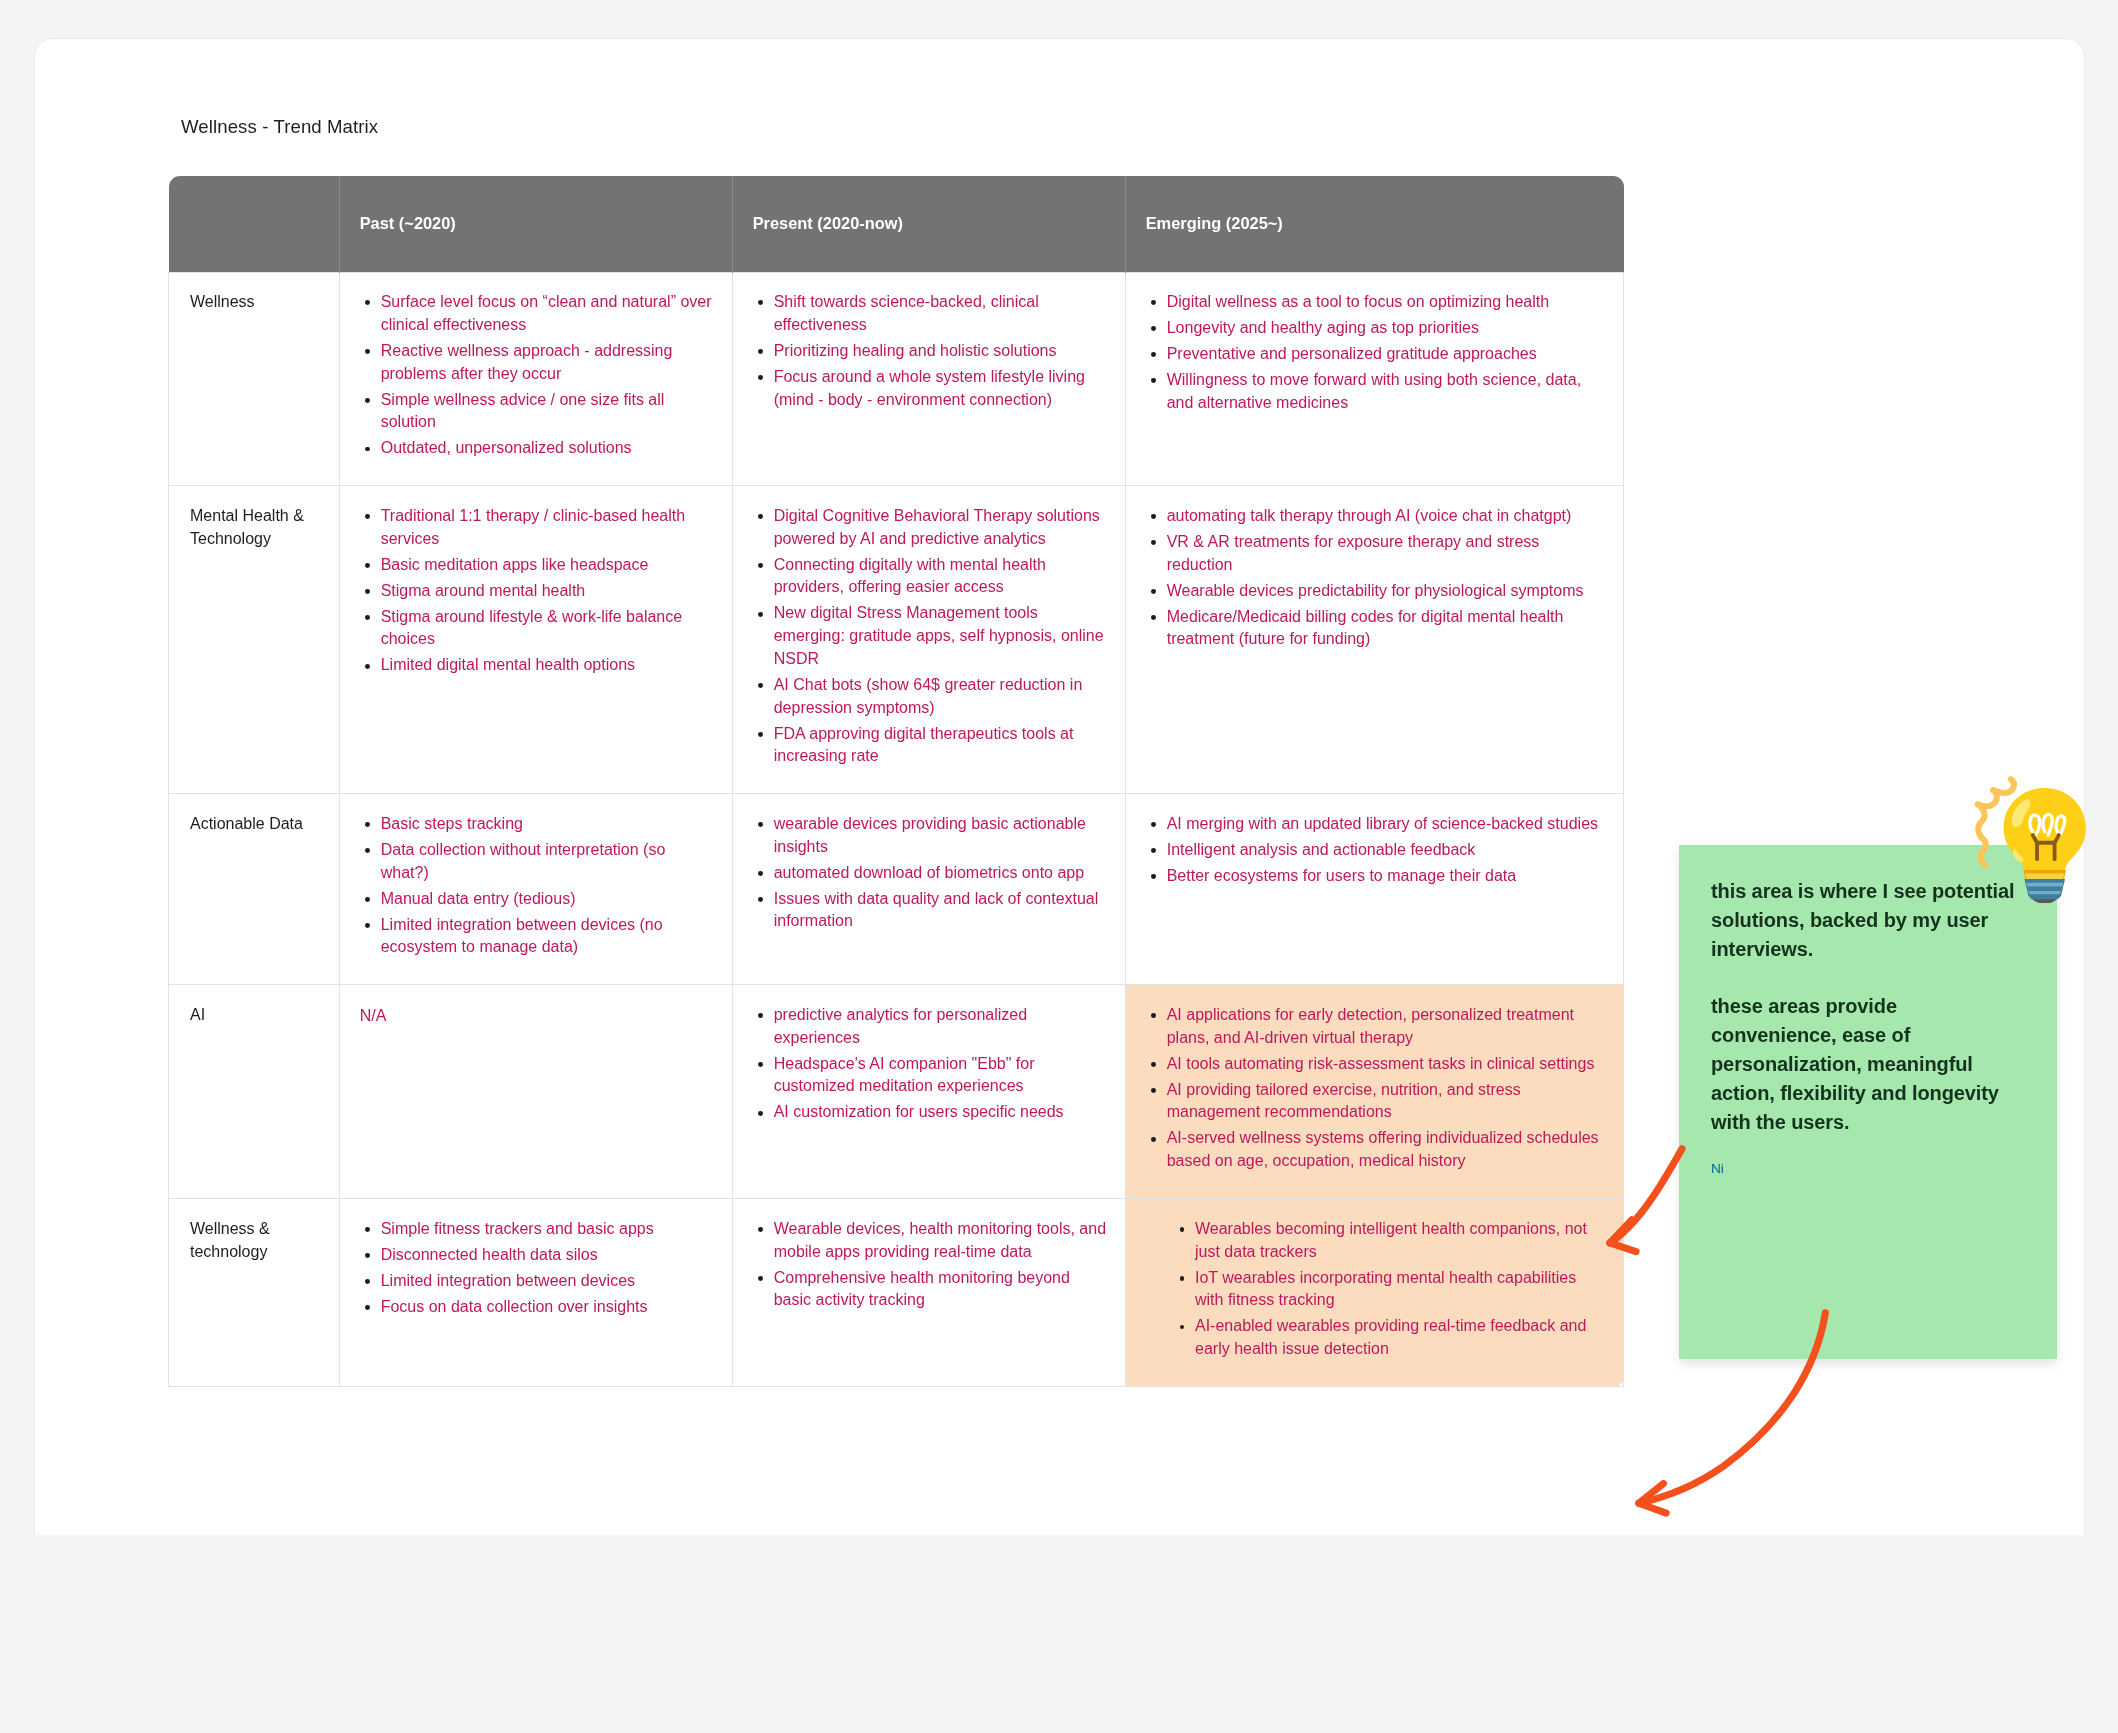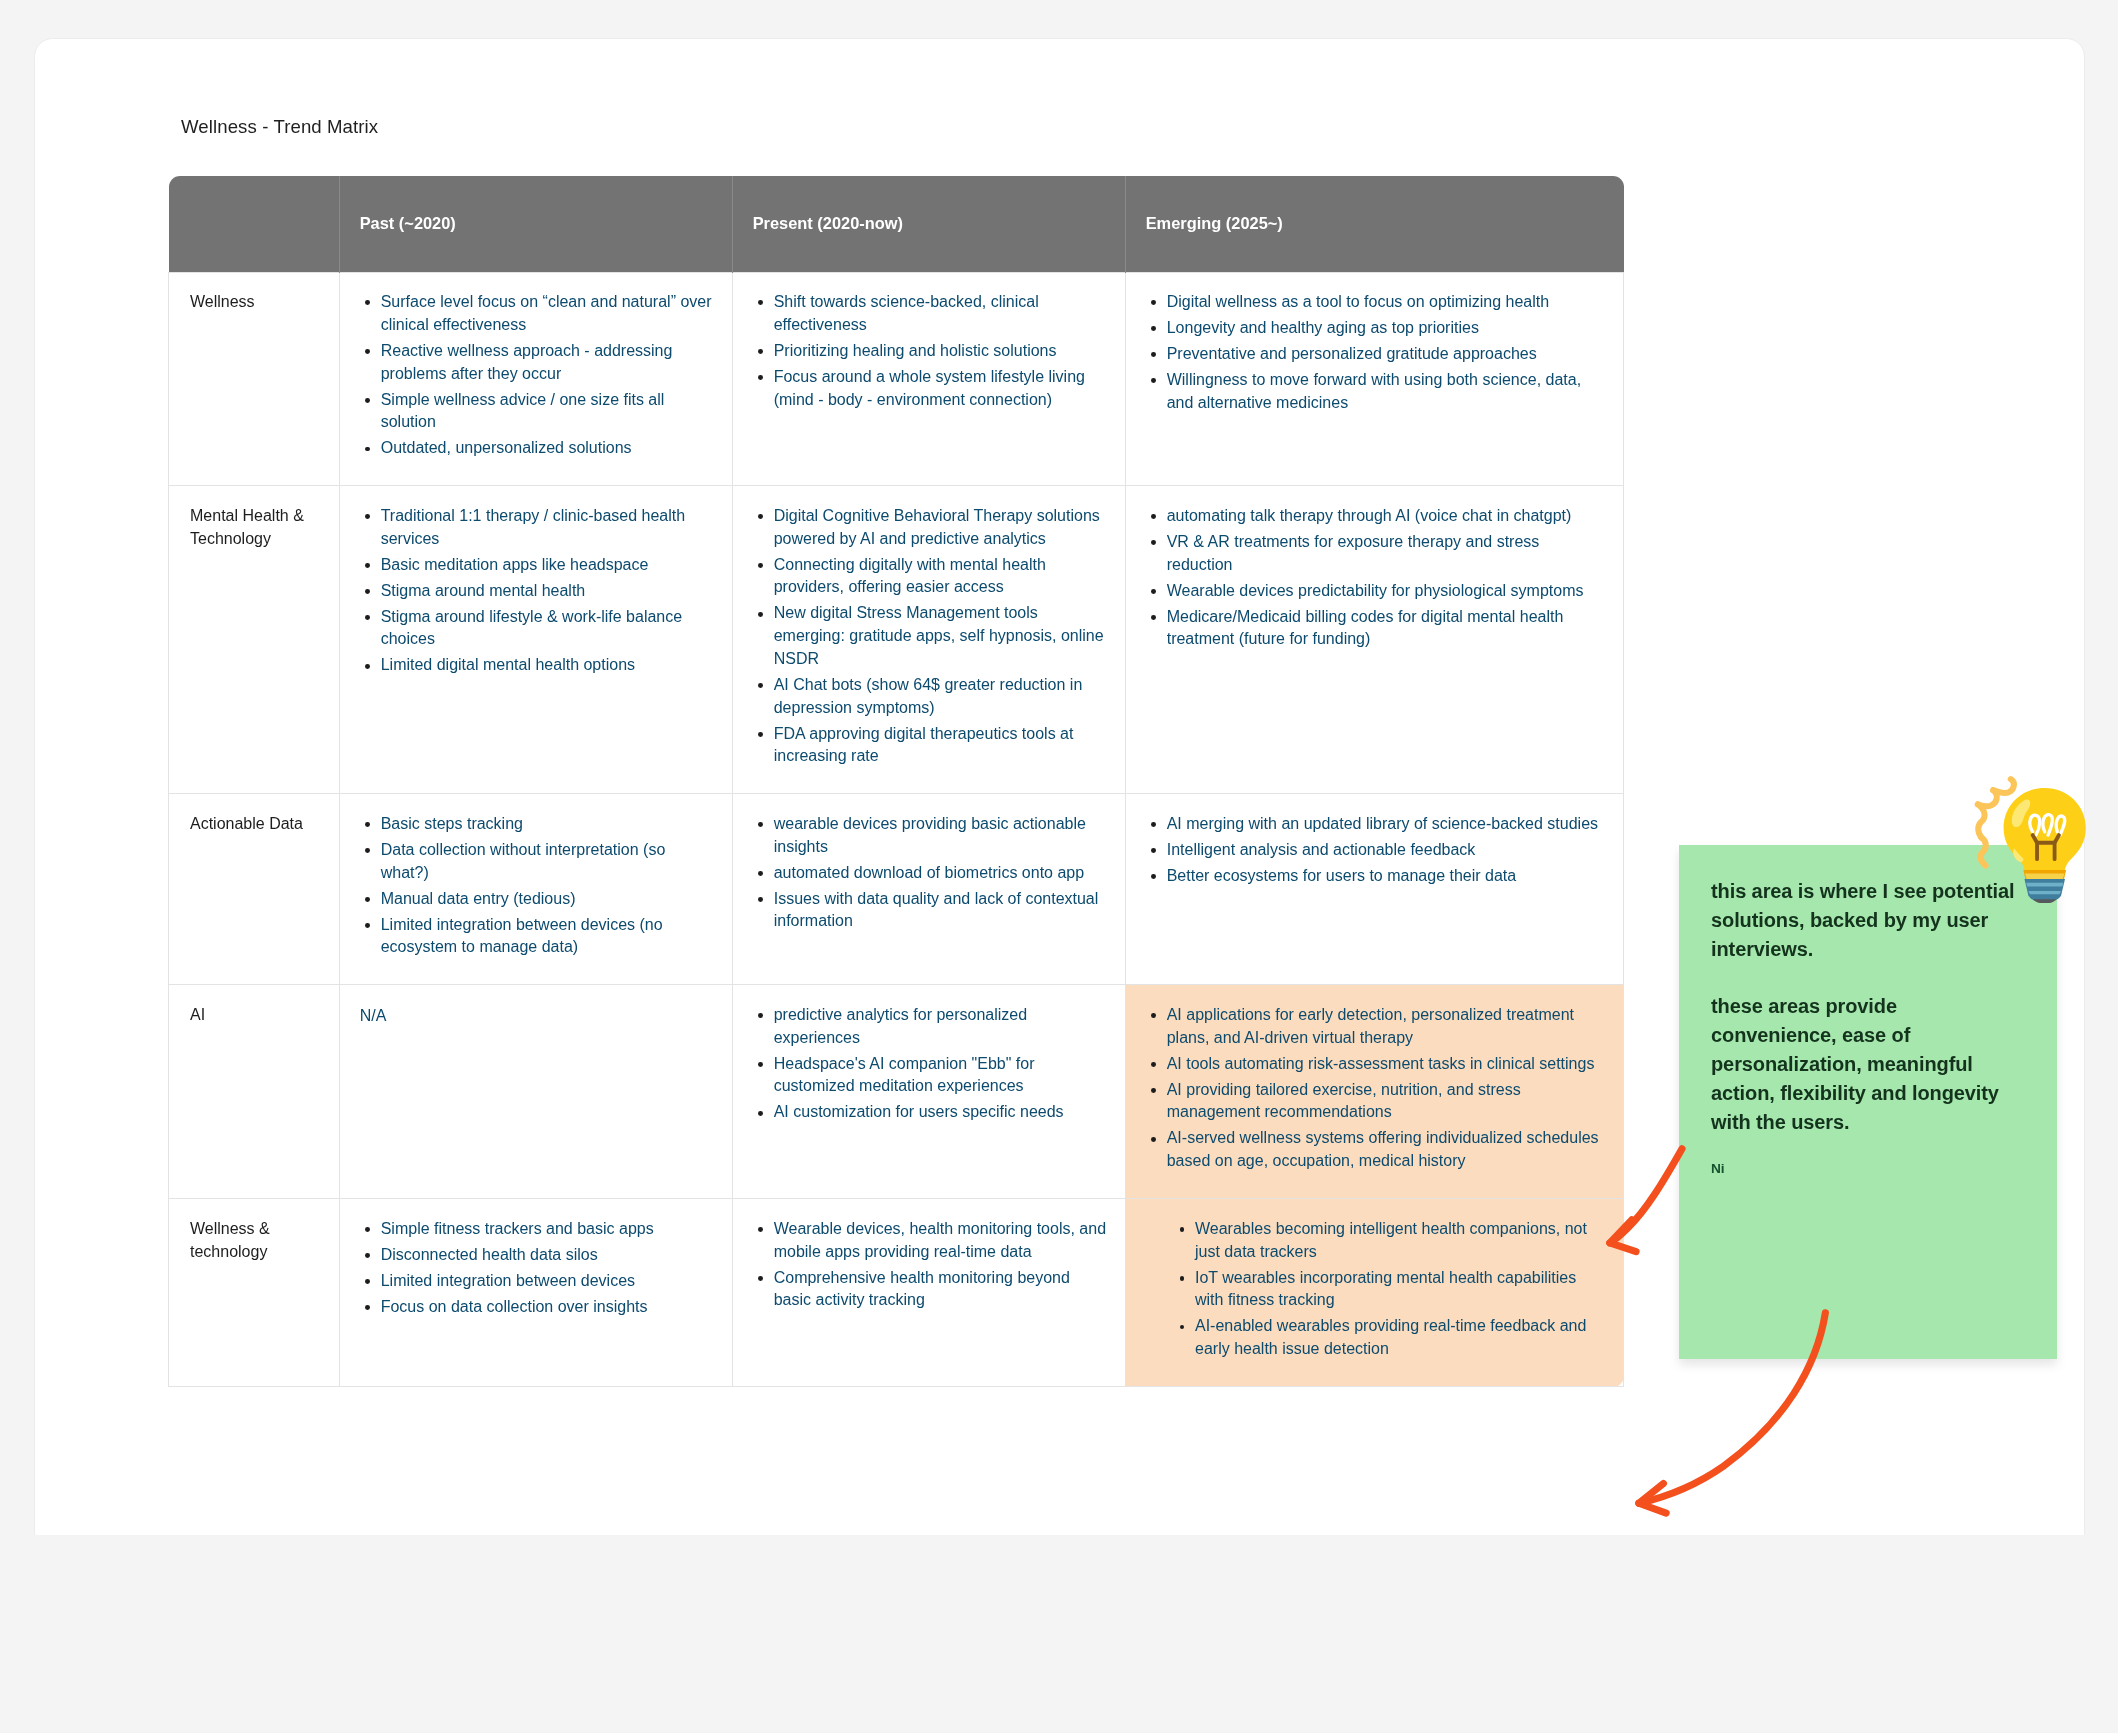--- a/index.html
+++ b/index.html
@@ -58,21 +58,21 @@
   .matrix thead th:last-child { border-right: none; }
   .matrix thead th:first-child { border-top-left-radius: 11px; }
   .matrix thead th:last-child  { border-top-right-radius: 11px; }
 
   .matrix tbody td {
     border: 1.1px solid #e3e3e3;
     vertical-align: top;
     padding: 18.6px 16.4px 22px 19.7px;
     font-size: 16px;
     line-height: 1.42;
-    color: #0c4a6e;
+    color: #be185d;
   }
   .matrix tbody tr td:first-child {
     border-left: 1.1px solid #e3e3e3;
     padding-left: 21px;
     color: #1d1d1d;
   }
   .matrix tbody tr:last-child td:first-child { border-bottom-left-radius: 11px; }
   .matrix tbody tr:last-child td:last-child  { border-bottom-right-radius: 11px; padding-left: 48px; }
 
   td.highlight { background: #fbdcbe; }
@@ -107,22 +107,22 @@
     font-size: 20px;
     line-height: 1.46;
     color: #13331c;
     font-weight: bold;
     letter-spacing: -0.1px;
   }
   .sticky .gap { height: 27px; }
   .sticky .author {
     margin-top: 21px;
     font-size: 13.7px;
-    color: #14532d;
-    font-weight: bold;
+    color: #0369a1;
+    font-weight: normal;
   }
 
   
   .bulb {
     position: absolute;
     left: 1968px; top: 766px;
     width: 137px; height: 137px;
     z-index: 6;
   }
   

